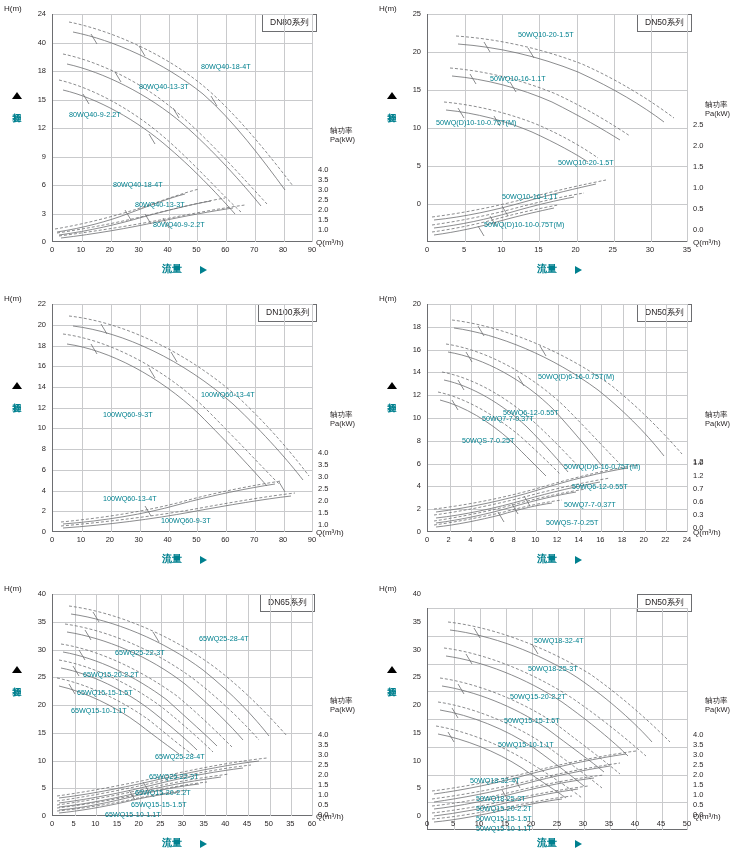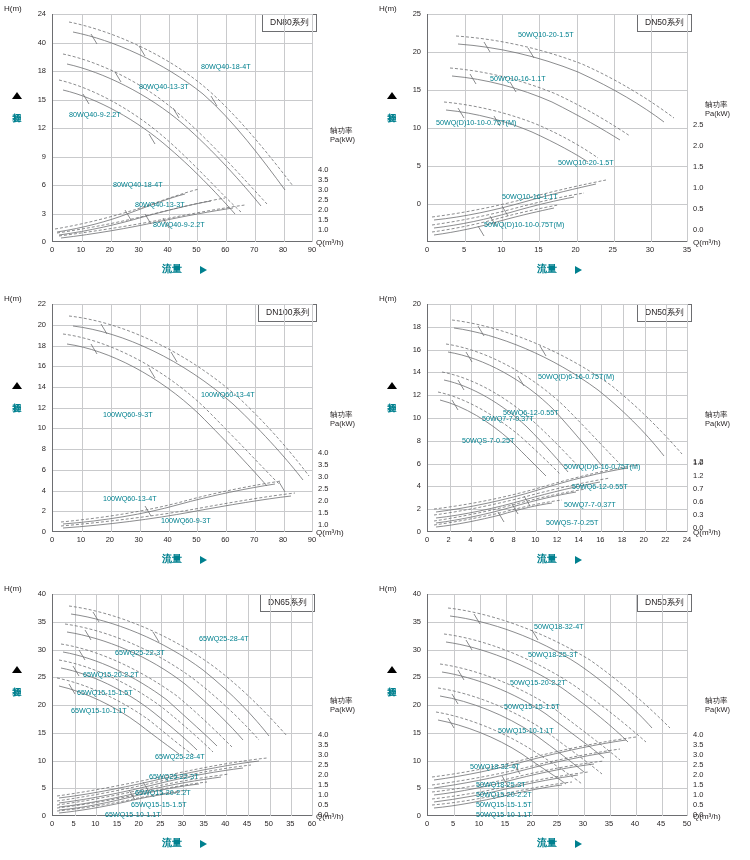--- a/index.html
+++ b/index.html
@@ -527,21 +527,21 @@
     <div class="vert-label" style="left:10px;top:100px;">扬程</div>
     <div class="tri-up" style="left:12px;top:86px;"></div>
     <div class="xaxis-name" style="left:162px;top:256px;">流量</div>
     <div class="tri-right" style="left:200px;top:260px;"></div>
   </div>
 
   <div class="panel" style="left:375px;top:580px;width:375px;height:280px;">
     <div class="axis-title" style="left:4px;top:4px;">H(m)</div>
     <div class="axis-title" style="left:318px;top:232px;">Q(m³/h)</div>
     <div class="panel-title" style="left:262px;top:14px;">DN50系列</div>
-    <div class="plot" style="left:52px;top:14px;width:260px;height:222px;">
+    <div class="plot" style="left:52px;top:28px;width:260px;height:222px;">
       <div class="gl v" style="left:26px;top:0;height:222px;"></div>
       <div class="gl v" style="left:52px;top:0;height:222px;"></div>
       <div class="gl v" style="left:78px;top:0;height:222px;"></div>
       <div class="gl v" style="left:104px;top:0;height:222px;"></div>
       <div class="gl v" style="left:130px;top:0;height:222px;"></div>
       <div class="gl v" style="left:156px;top:0;height:222px;"></div>
       <div class="gl v" style="left:182px;top:0;height:222px;"></div>
       <div class="gl v" style="left:208px;top:0;height:222px;"></div>
       <div class="gl v" style="left:234px;top:0;height:222px;"></div>
       <div class="gl v" style="left:259px;top:0;height:222px;"></div>

